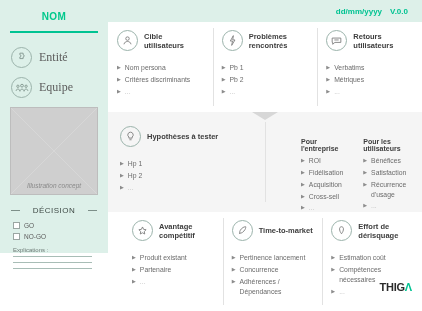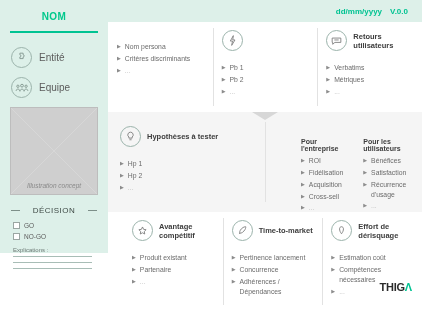--- a/index.html
+++ b/index.html
@@ -46,21 +46,21 @@
     margin-bottom:9px;
     padding-left:2px;
   }
   .circ-icon {
     width:21px;height:21px;border-radius:50%;
     border:1px solid #9bb3ab;
     display:flex;align-items:center;justify-content:center;
     flex:0 0 21px;
   }
   .circ-icon svg { display:block; }
-  .meta-label { font-size:10px; color:#5c5c5c; }
+  .meta-label { font-size:12px; color:#5c5c5c;font-family:Liberation Serif, serif; }
 
   .illus {
     margin:8px 1px 0 1px;
     height:88px;
     background:#cfcfcf;
     border:1px solid #bdbdbd;
     position:relative;
   }
   .illus .x1,.illus .x2 {
     position:absolute;left:0;top:0;width:100%;height:100%;
@@ -239,20 +239,29 @@
   <div class="main">
 
     <div class="topbar">
       <span>dd/mm/yyyy</span>
       <span>V.0.0</span>
     </div>
 
     <div class="row row-1">
 
       <div class="cell">
+        <div class="card-head">
+          <span class="circ-icon">
+            <svg width="13" height="13" viewBox="0 0 24 24" fill="none" stroke="#7a7a7a" stroke-width="1.6">
+              <circle cx="12" cy="8.5" r="3.2"></circle>
+                <path d="M5.5 19c.8-3.6 3.4-5.2 6.5-5.2s5.7 1.6 6.5 5.2"></path>
+            </svg>
+          </span>
+          <span class="card-title">Cible utilisateurs</span>
+        </div>
         <div class="bullets">
           <div class="bullet">
               <span class="tri">▶</span>
               <span>Nom persona</span>
             </div>
           <div class="bullet">
               <span class="tri">▶</span>
               <span>Critères discriminants</span>
             </div>
           <div class="bullet dots">
@@ -262,20 +271,21 @@
         </div>
       </div>
 
       <div class="cell">
         <div class="card-head">
           <span class="circ-icon">
             <svg width="13" height="13" viewBox="0 0 24 24" fill="none" stroke="#7a7a7a" stroke-width="1.6">
               <path d="M13.5 3 8 13h4l-1.5 8 6-10h-4l1-8z"></path>
             </svg>
           </span>
+          <span class="card-title">Problèmes rencontrés</span>
         </div>
         <div class="bullets">
           <div class="bullet">
               <span class="tri">▶</span>
               <span>Pb 1</span>
             </div>
           <div class="bullet">
               <span class="tri">▶</span>
               <span>Pb 2</span>
             </div>

